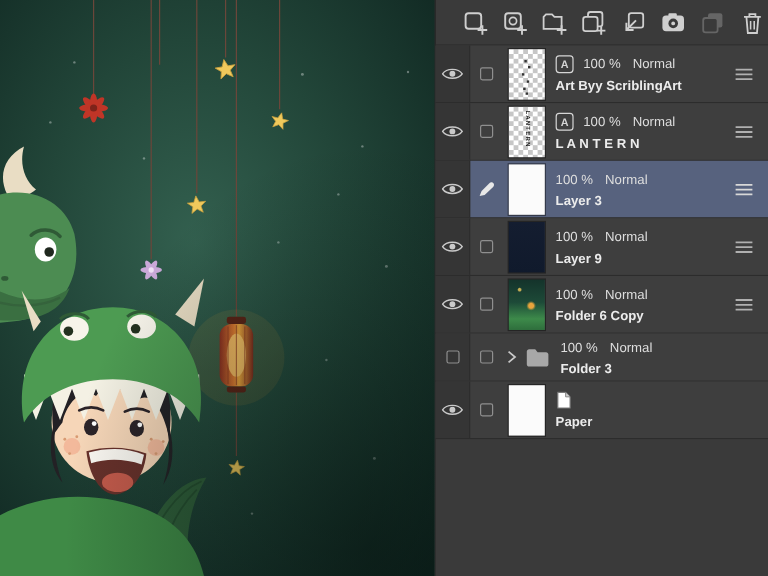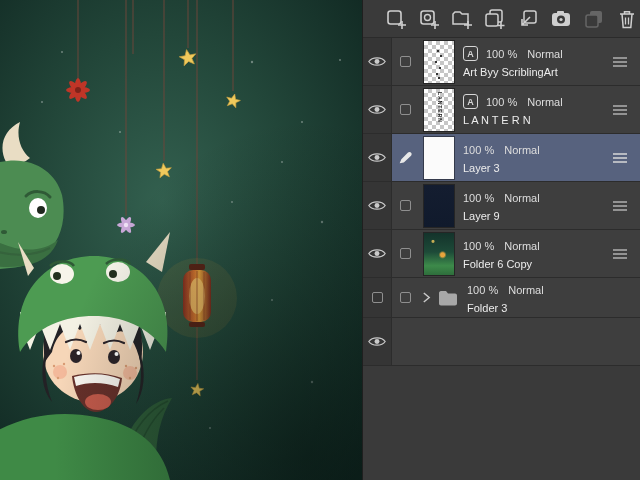--- a/index.html
+++ b/index.html
@@ -34,21 +34,21 @@
       radial-gradient(circle at 30% 20%, rgba(240,201,92,.8) 0 1px, transparent 2px),
       linear-gradient(180deg,#14332b 0%,#1d4a38 45%,#3d8a4a 78%,#2e6e3c 100%); }
   .scribble { position:absolute; left:13px; top:9px; width:2px; height:2px; background:#333;
       box-shadow:3px 5px #333,-2px 11px #333,2px 17px #333,-1px 23px #333,1px 27px #333; }
   .vtext { position:absolute; left:50%; top:3px; transform:translateX(-50%); writing-mode:vertical-rl;
       font-size:5px; font-weight:bold; letter-spacing:1px; color:#1a1a1a; line-height:1; }
 
   .meta { margin-left:9px; min-width:0; }
   .line1 { display:flex; align-items:center; gap:8px; height:16px; font-size:11px; color:#dedede; white-space:nowrap; }
   .line1 .blend { margin-left:2px; }
-  .line2 { margin-top:4px; font-size:11px; color:#ececec; white-space:nowrap; }
+  .line2 { margin-top:4px; font-size:11px; color:#ececec; white-space:nowrap;font-weight:bold; }
   .aglyph { width:15px; height:15px; border:1.5px solid #d6d6d6; border-radius:3px; display:inline-flex;
       align-items:center; justify-content:center; font-size:9px; font-weight:bold; color:#d6d6d6; flex:none; }
   .handle { margin-left:auto; margin-right:12px; flex:none; display:flex; align-items:center; }
   .chev { margin-left:4px; flex:none; display:flex; align-items:center; }
   .folder-ic { margin-left:7px; flex:none; display:flex; align-items:center; }
   .panel-rest { flex:1; background:#3a3a3a; }
 </style>
 </head>
 <body>
 
@@ -429,20 +429,35 @@
         </div>
       </div>
 
       <div class="row">
         <div class="vis-col">
           <svg width="18" height="13" viewBox="0 0 22 14">
             <path d="M1,7 C5,1 17,1 21,7 C17,13 5,13 1,7 Z" fill="none" stroke="#c9c9c9" stroke-width="1.5"></path>
             <circle cx="11" cy="7" r="3" fill="#c9c9c9"></circle>
           </svg>
         </div>
+        <div class="row-body">
+          <div class="chk-col">
+              <span class="checkbox"></span>
+            </div>
+          <div class="thumb thumb-white"></div>
+          <div class="meta">
+            <div class="line1">
+              <svg width="13" height="15" viewBox="0 0 14 16">
+                <path d="M2,1 h7 l4,4 v10 h-11 z" fill="#ffffff" stroke="#7a7a7a" stroke-width="1"></path>
+                <path d="M9,1 v4 h4" fill="#d0d0d0" stroke="#7a7a7a" stroke-width="0.8"></path>
+              </svg>
+            </div>
+            <div class="line2">Paper</div>
+          </div>
+        </div>
       </div>
 
     </div>
 
     <div class="panel-rest"></div>
   </div>
 
 </div>
 
 </body></html>

